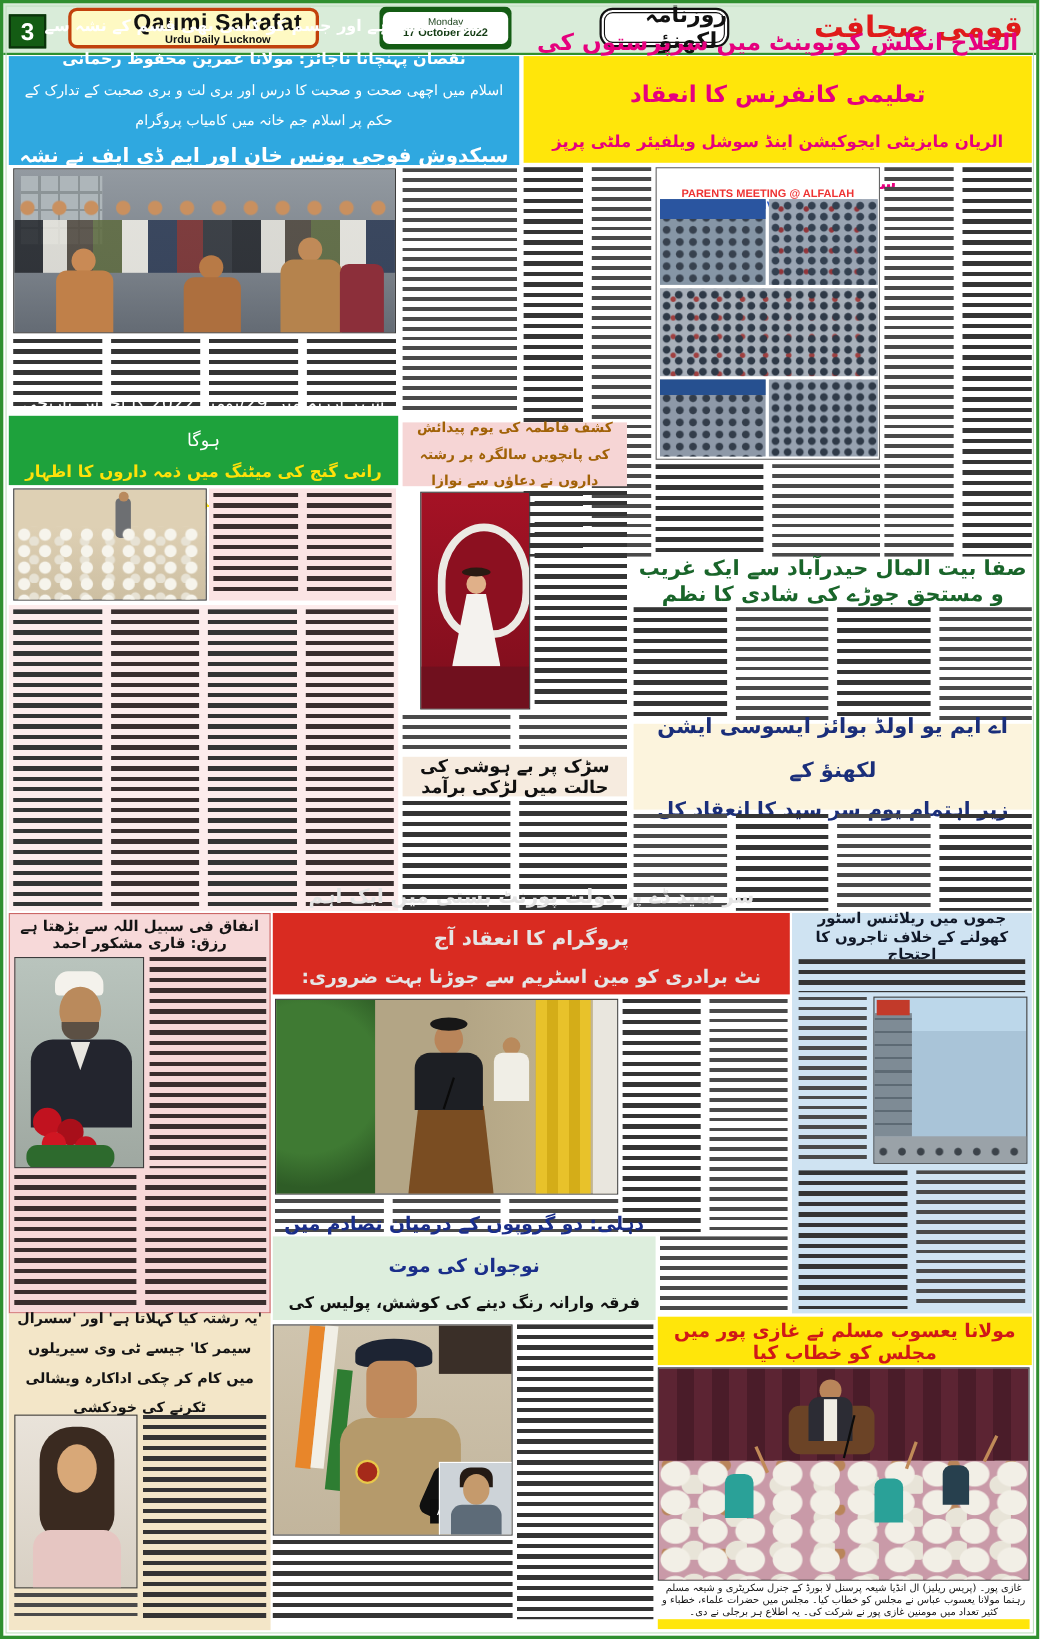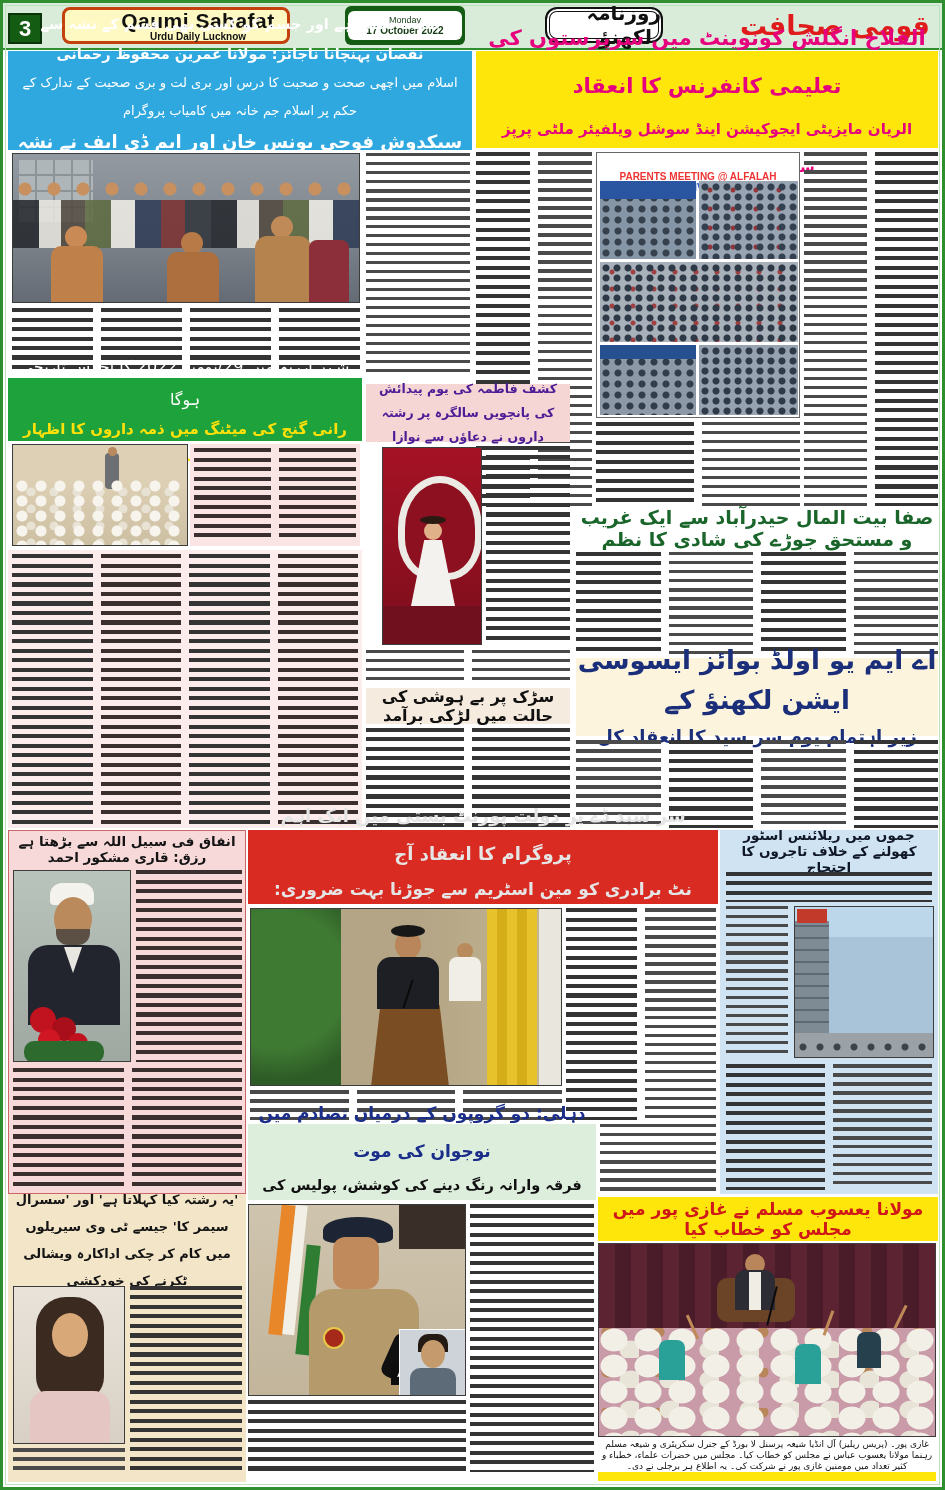--- a/index.html
+++ b/index.html
@@ -143,21 +143,21 @@
 
   <div class="abs" style="left:8px;top:550px;width:354px;height:278px;background:#fdeef7;background:#fdecec;">
     <div class="cols" style="left:4px;top:4px;width:346px;height:270px;">
       <div class="col"></div>
         <div class="col pk"></div>
       <div class="col"></div>
         <div class="col pk"></div>
     </div>
   </div>
 
-  <div class="abs hl urdu" style="left:366px;top:384px;width:204px;height:58px;background:#f6d5d5;color:#4c1d95;padding:1px 4px;">
+  <div class="abs hl urdu" style="left:366px;top:384px;width:204px;height:58px;background:#f6d5d5;color:#a16207;padding:1px 4px;">
     <div style="font-size:12.5px;font-weight:bold;line-height:24px;">کشف فاطمہ کی یوم پیدائش کی پانچویں سالگرہ پر رشتہ داروں نے دعاؤں سے نوازا</div>
   </div>
 
   <div class="photo" style="left:382px;top:447px;width:100px;height:198px;background:linear-gradient(180deg,#a51225,#7c0e1c);">
     <div class="shape" style="left:15px;top:28px;width:70px;height:90px;border:7px solid #eceae4;border-radius:50% 50% 40% 40%;background:#8c1020;"></div>
     <div class="shape round" style="left:41px;top:74px;width:18px;height:18px;background:#e0b089;"></div>
     <div class="shape" style="left:37px;top:68px;width:26px;height:8px;background:#2a1a12;border-radius:50%;"></div>
     <div class="shape" style="left:28px;top:92px;width:44px;height:66px;background:#f4f2ee;clip-path:polygon(30% 0,70% 0,100% 100%,0 100%);"></div>
     <div class="shape" style="left:0;top:158px;width:100px;height:40px;background:#70101e;"></div>
   </div>
@@ -184,21 +184,21 @@
     <div style="font-size:19px;font-weight:bold;">صفا بیت المال حیدرآباد سے ایک غریب و مستحق جوڑے کی شادی کا نظم</div>
   </div>
   <div class="cols" style="left:576px;top:552px;width:362px;height:104px;">
     <div class="col"></div>
       <div class="col lt"></div>
     <div class="col"></div>
       <div class="col lt"></div>
   </div>
 
   <div class="abs hl urdu" style="left:576px;top:658px;width:362px;height:78px;background:#fcf4dd;color:#1a2e7a;">
-    <div style="font-size:26px;font-weight:bold;line-height:40px;">اے ایم یو اولڈ بوائز ایسوسی ایشن لکھنؤ کے</div>
+    <div style="font-size:19px;font-weight:bold;line-height:40px;">اے ایم یو اولڈ بوائز ایسوسی ایشن لکھنؤ کے</div>
     <div style="font-size:18px;font-weight:bold;line-height:34px;">زیر اہتمام یوم سر سید کا انعقاد کل</div>
   </div>
   <div class="cols" style="left:576px;top:740px;width:362px;height:88px;">
     <div class="col lt"></div>
       <div class="col"></div>
     <div class="col lt"></div>
       <div class="col"></div>
   </div>
 
   <div class="abs" style="left:8px;top:830px;width:238px;height:364px;background:#f7d9d9;border:1px solid #c66;box-sizing:border-box;"></div>

